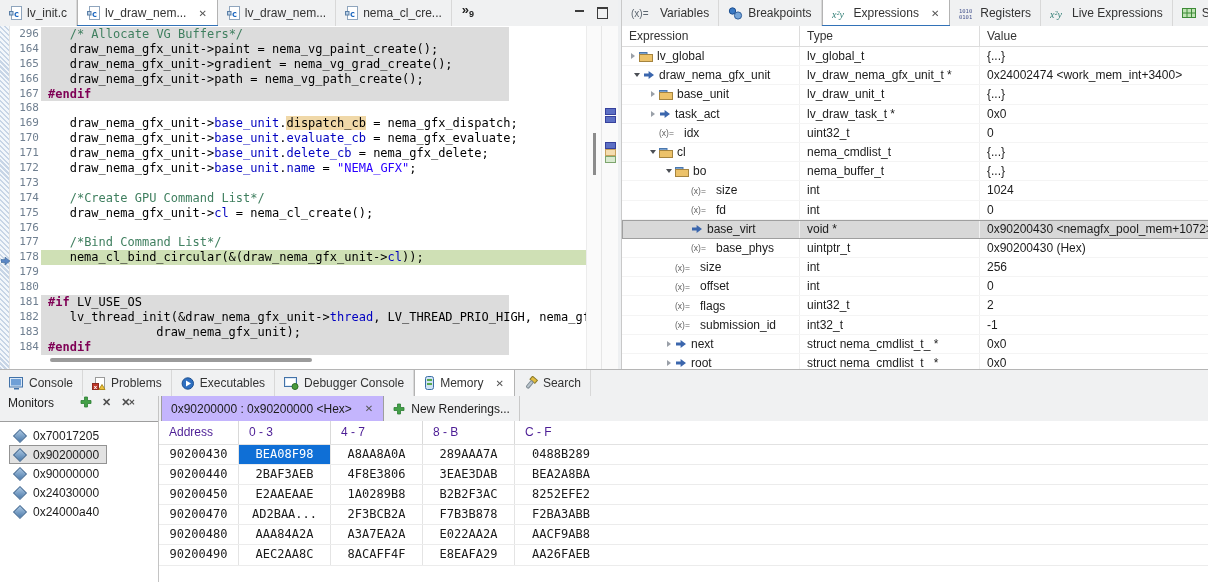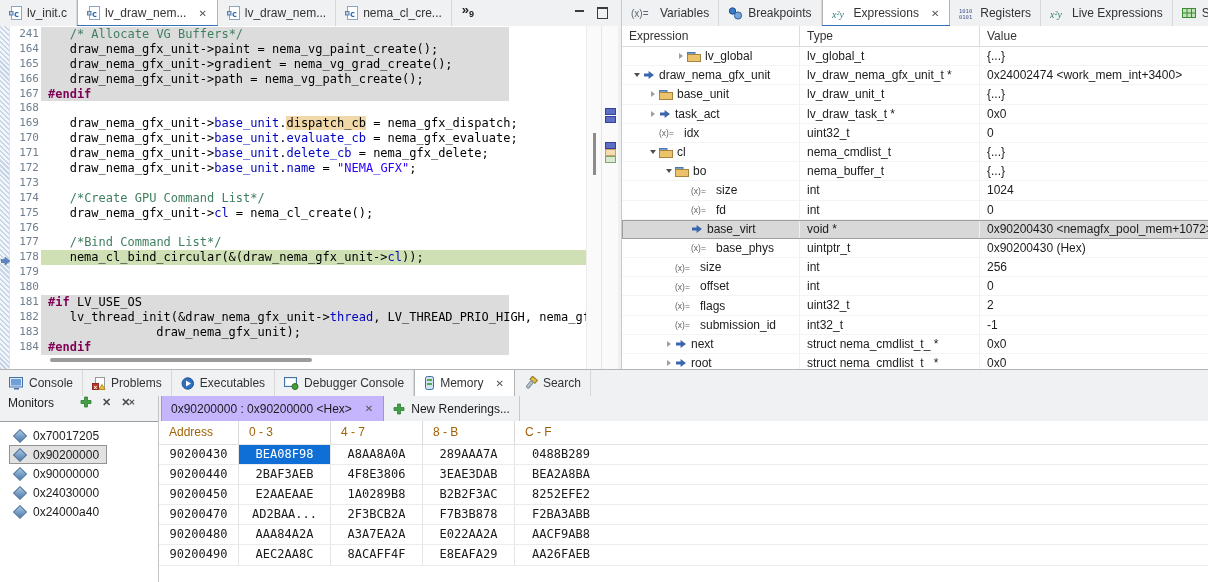--- a/index.html
+++ b/index.html
@@ -86,21 +86,21 @@
   .mon-item.sel .mon-inner{background:#e2e2e2;border-color:#939393;}
   .diamond{width:8px;height:8px;transform:rotate(45deg);background:linear-gradient(135deg,#a9c6e2,#4d7bab);
     border:1px solid #38618e;margin:0 8px 0 2px;flex:none;}
   #mem-area{position:absolute;left:159px;top:0;right:0;bottom:0;}
   #rtabbar{height:25px;display:flex;align-items:stretch;background:#f0f1f2;border-bottom:1px solid #9e9e9e;}
   .rtab{display:flex;align-items:center;gap:6px;padding:0 9px;border-right:1px solid #c9c9c9;}
   .rtab.active{background:#c4b5fd;border-left:1px solid #9e9e9e;border-right:1px solid #9e9e9e;margin-left:2px;}
   #mem-table{position:absolute;left:0;top:25px;right:0;bottom:0;background:#fff;overflow:hidden;}
   .mrow{display:grid;grid-template-columns:80px 92px 92px 92px 92px 1fr;align-items:center;}
   #mem-header{height:23px;border-bottom:1px solid #e2e2e2;}
-  #mem-header .mh{padding-left:10px;color:#a16207;border-right:1px solid #d9d9d9;height:23px;line-height:23px;}
+  #mem-header .mh{padding-left:10px;color:#4c1d95;border-right:1px solid #d9d9d9;height:23px;line-height:23px;}
   #mem-header .mh.nb{border-right:none;}
   .mdrow{height:19.1px;border-bottom:1px solid #ececec;}
   .mcell{text-align:center;font-family:"DejaVu Sans Mono","Liberation Mono",monospace;font-size:12px;color:#1a1a1a;
     height:19.1px;line-height:19.1px;border-right:1px solid #e4e4e4;overflow:hidden;}
   .mcell.nb{border-right:none;text-align:center;}
   .mcell.selcell{background:#0f6fd6;color:#fff;}
   .mfill{border-right:none;}
 </style>
 </head>
 <body>
@@ -156,21 +156,21 @@
         <span class="cnt">9</span>
       </div>
       <div class="winbtns">
         <span class="win-min"></span>
         <span class="win-restore"></span>
       </div>
     </div>
     <div id="editor">
       <div id="hatch"></div>
       <div id="code-lines">
-          <div class="cl"><span class="band band-gray"></span><span class="ln">241</span><span class="ct"><span class="sg-p">   </span><span class="sg-cmt">/* Allocate VG Buffers*/</span></span></div>
+          <div class="cl"><span class="band band-gray"></span><span class="ln">296</span><span class="ct"><span class="sg-p">   </span><span class="sg-cmt">/* Allocate VG Buffers*/</span></span></div>
           <div class="cl"><span class="band band-gray"></span><span class="ln">164</span><span class="ct"><span class="sg-p">   draw_nema_gfx_unit-&gt;paint = nema_vg_paint_create();</span></span></div>
           <div class="cl"><span class="band band-gray"></span><span class="ln">165</span><span class="ct"><span class="sg-p">   draw_nema_gfx_unit-&gt;gradient = nema_vg_grad_create();</span></span></div>
           <div class="cl"><span class="band band-gray"></span><span class="ln">166</span><span class="ct"><span class="sg-p">   draw_nema_gfx_unit-&gt;path = nema_vg_path_create();</span></span></div>
           <div class="cl"><span class="band band-gray"></span><span class="ln">167</span><span class="ct"><span class="sg-dir">#endif</span></span></div>
           <div class="cl"><span class="ln">168</span><span class="ct"></span></div>
           <div class="cl"><span class="ln">169</span><span class="ct"><span class="sg-p">   draw_nema_gfx_unit-&gt;</span><span class="sg-fld">base_unit</span><span class="sg-p">.</span><span class="sg-occ">dispatch_cb</span><span class="sg-p"> = nema_gfx_dispatch;</span></span></div>
           <div class="cl"><span class="ln">170</span><span class="ct"><span class="sg-p">   draw_nema_gfx_unit-&gt;</span><span class="sg-fld">base_unit</span><span class="sg-p">.</span><span class="sg-fld">evaluate_cb</span><span class="sg-p"> = nema_gfx_evaluate;</span></span></div>
           <div class="cl"><span class="ln">171</span><span class="ct"><span class="sg-p">   draw_nema_gfx_unit-&gt;</span><span class="sg-fld">base_unit</span><span class="sg-p">.</span><span class="sg-fld">delete_cb</span><span class="sg-p"> = nema_gfx_delete;</span></span></div>
           <div class="cl"><span class="ln">172</span><span class="ct"><span class="sg-p">   draw_nema_gfx_unit-&gt;</span><span class="sg-fld">base_unit</span><span class="sg-p">.</span><span class="sg-fld">name</span><span class="sg-p"> = </span><span class="sg-str">"NEMA_GFX"</span><span class="sg-p">;</span></span></div>
           <div class="cl"><span class="ln">173</span><span class="ct"></span></div>
@@ -260,21 +260,21 @@
         </div>
       </div>
     <div id="expr-table">
       <div class="egrid" id="expr-header">
         <div class="hc">Expression</div>
         <div class="hc">Type</div>
         <div class="hc">Value</div>
       </div>
       <div id="expr-rows">
           <div class="egrid erow">
-            <div class="c1" style="padding-left: 12px; margin-left: 40px;">
+            <div class="c1" style="padding-left: 4px;">
               <span class="expslot">
                 <span class="tri-r"></span>
               </span>
               <span class="eicon">
                 <svg width="14" height="11" viewBox="0 0 14 11">
                   <rect x="0.5" y="1.5" width="7.5" height="3.5" fill="#7aa1cf" stroke="#4a77ad"></rect>
                   <rect x="0.5" y="3.5" width="13" height="7" fill="#ecc26a" stroke="#a5843f"></rect>
                 </svg>
               </span>
               <span>lv_global</span>

